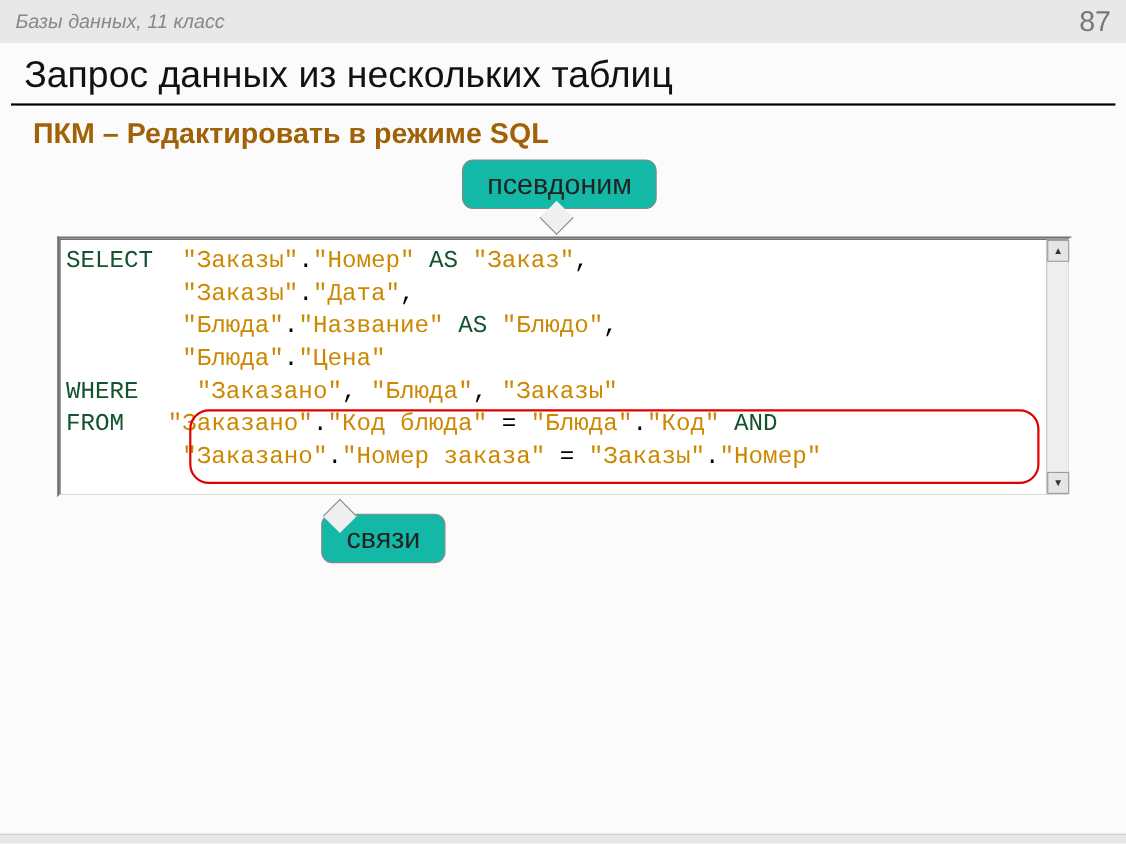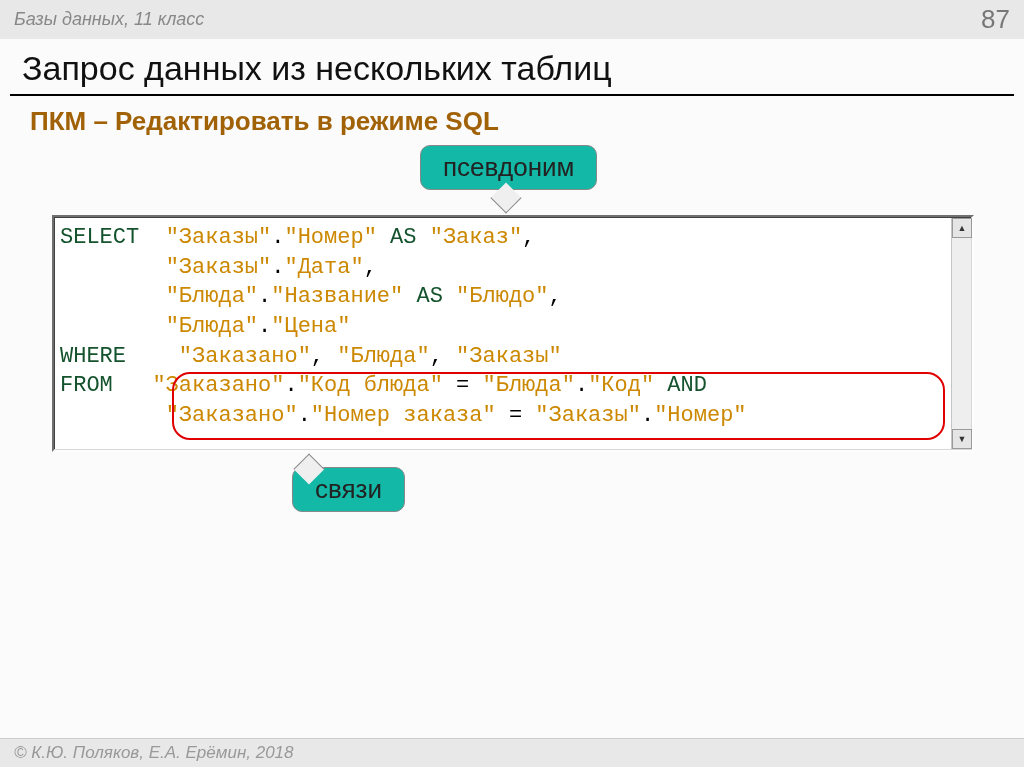--- a/index.html
+++ b/index.html
@@ -151,14 +151,13 @@
   <div class="scrollbar">
     <div class="scroll-arrow">▲</div>
     <div class="scroll-arrow">▼</div>
   </div>
 </div>
 
 <div class="callout callout-links">связи</div>
 <div class="callout-tail tail-links"></div>
 
 <div class="slide-footer">
-  <span>© К.Ю. Поляков, Е.А. Ерёмин, 2018</span>
 </div>
 
 </body></html>

